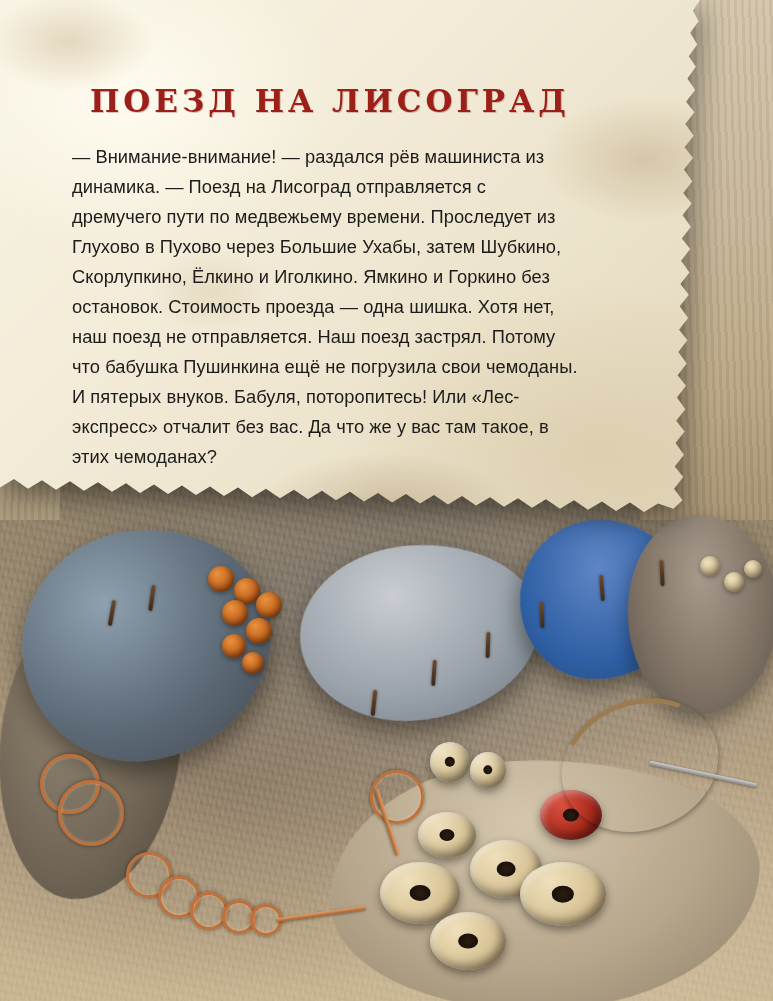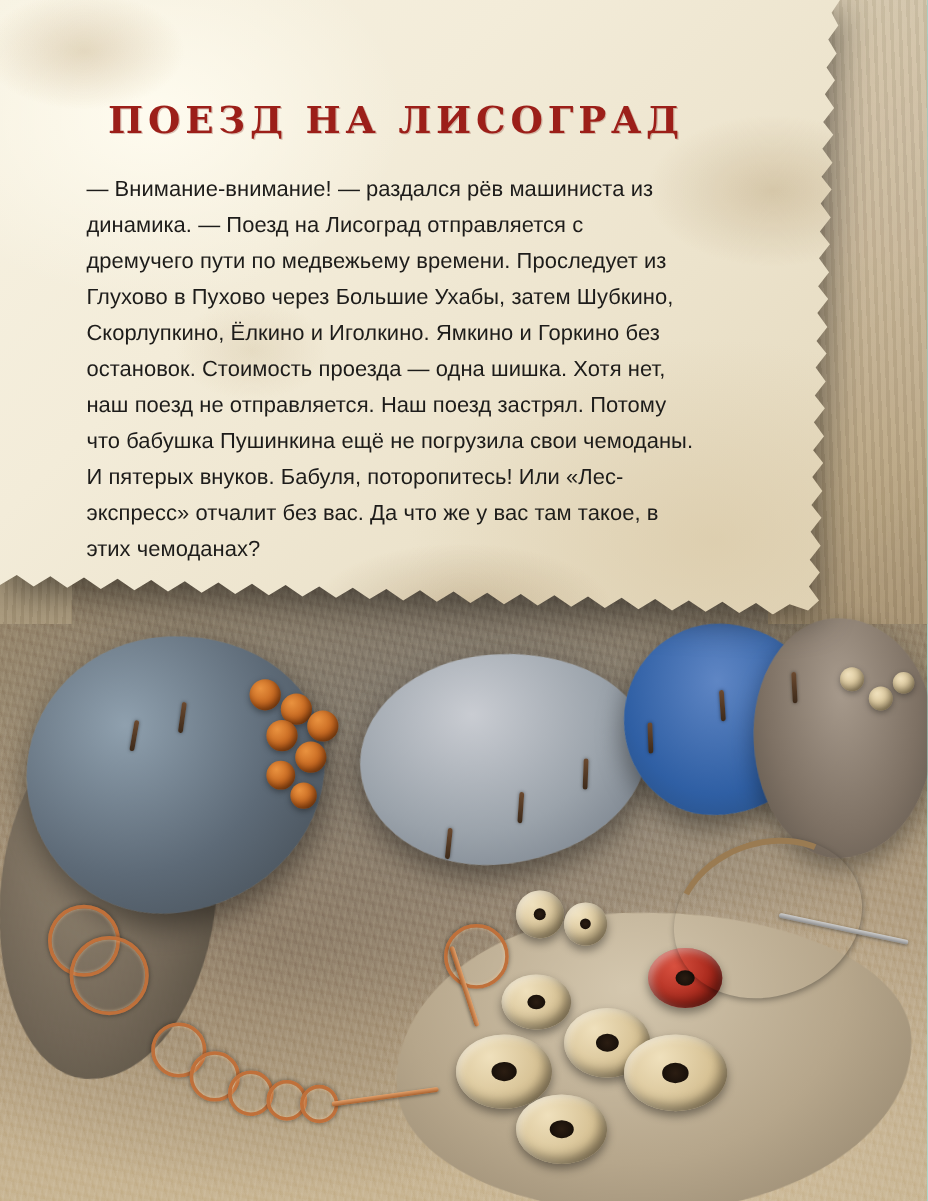--- a/index.html
+++ b/index.html
@@ -12,21 +12,21 @@
     height: 1001px;
     overflow: hidden;
     font-family: "Liberation Sans", sans-serif;
   }
 
   .page {
     position: relative;
     width: 773px;
     height: 1001px;
     overflow: hidden;
-    background: #14b8a6;
+    background: #bef264;
   }
 
   
   .photo {
     position: absolute;
     inset: 0;
     background:
       radial-gradient(ellipse 420px 260px at 78% 92%, rgba(215,198,168,0.55), rgba(215,198,168,0) 70%),
       radial-gradient(ellipse 520px 300px at 30% 78%, rgba(120,104,86,0.55), rgba(120,104,86,0) 72%),
       radial-gradient(ellipse 600px 340px at 50% 62%, rgba(86,92,104,0.45), rgba(86,92,104,0) 70%),

